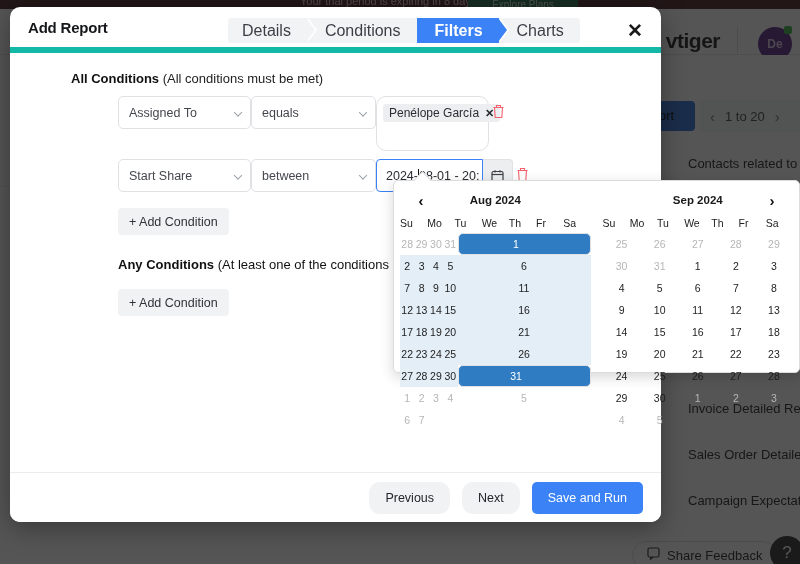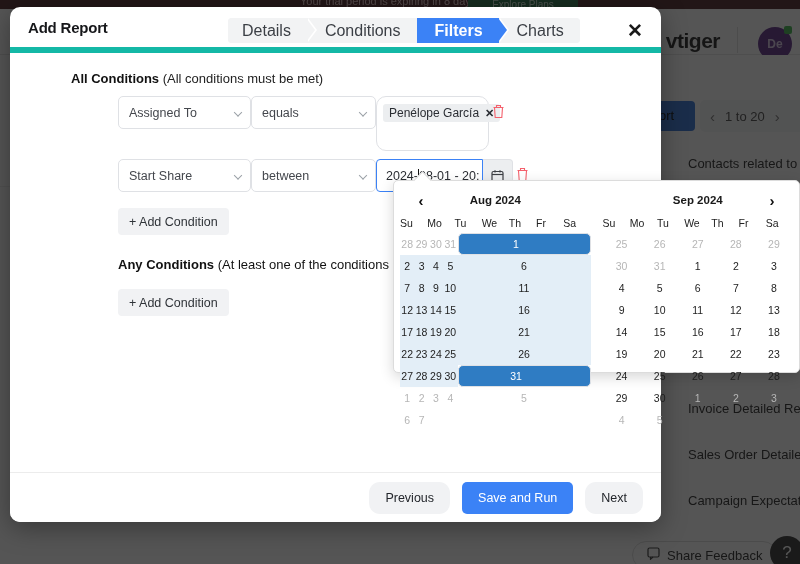--- a/index.html
+++ b/index.html
@@ -359,22 +359,22 @@
       <div class="any-title">
         <b>Any Conditions</b>
         <span>(At least one of the conditions must be met)</span>
       </div>
 
       <div class="addcond">+ Add Condition</div>
     </div>
 
     <div class="modal-footer">
       <div class="btn grey">Previous</div>
+      <div class="btn grey">Next</div>
       <div class="btn blue">Save and Run</div>
-      <div class="btn grey">Next</div>
     </div>
   </div>
 
   <div class="calpop">
     <div class="calmonth">
       <div class="calhead">
         <span class="nav-prev">‹</span>
         <span>Aug 2024</span>
       </div>
       <div class="caldow">

